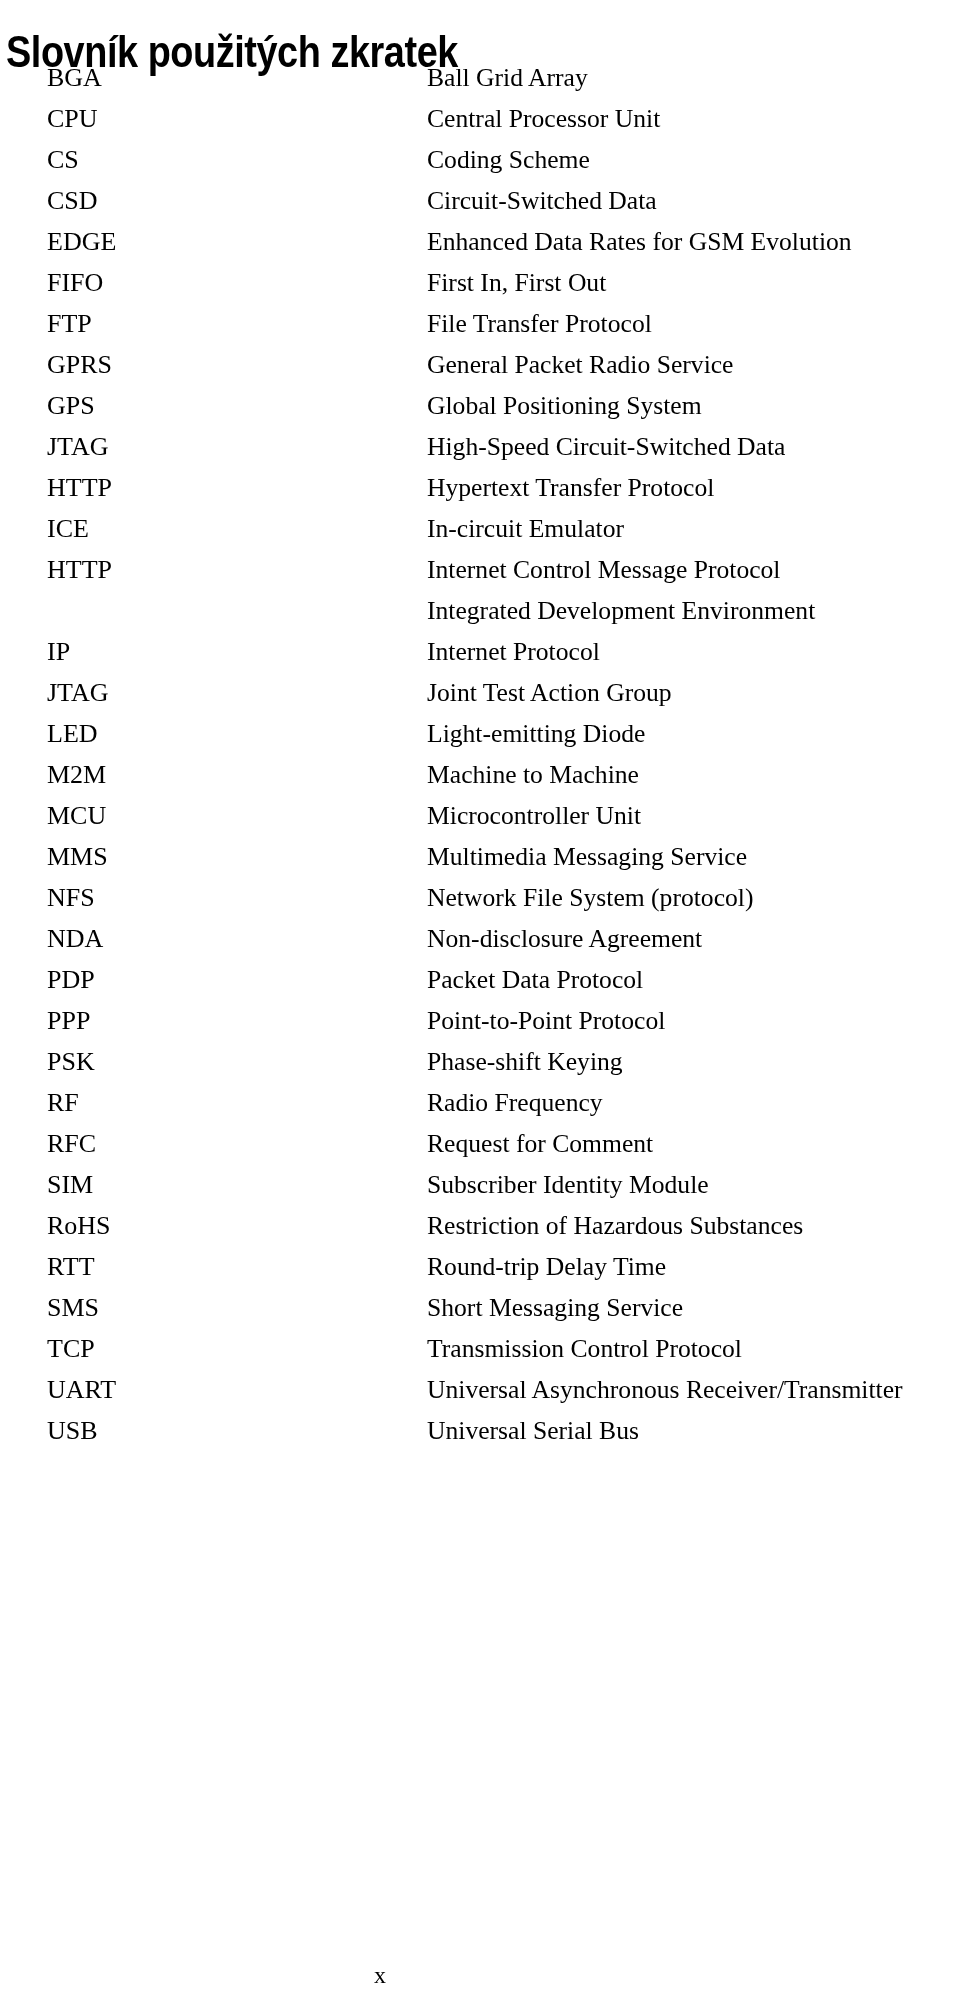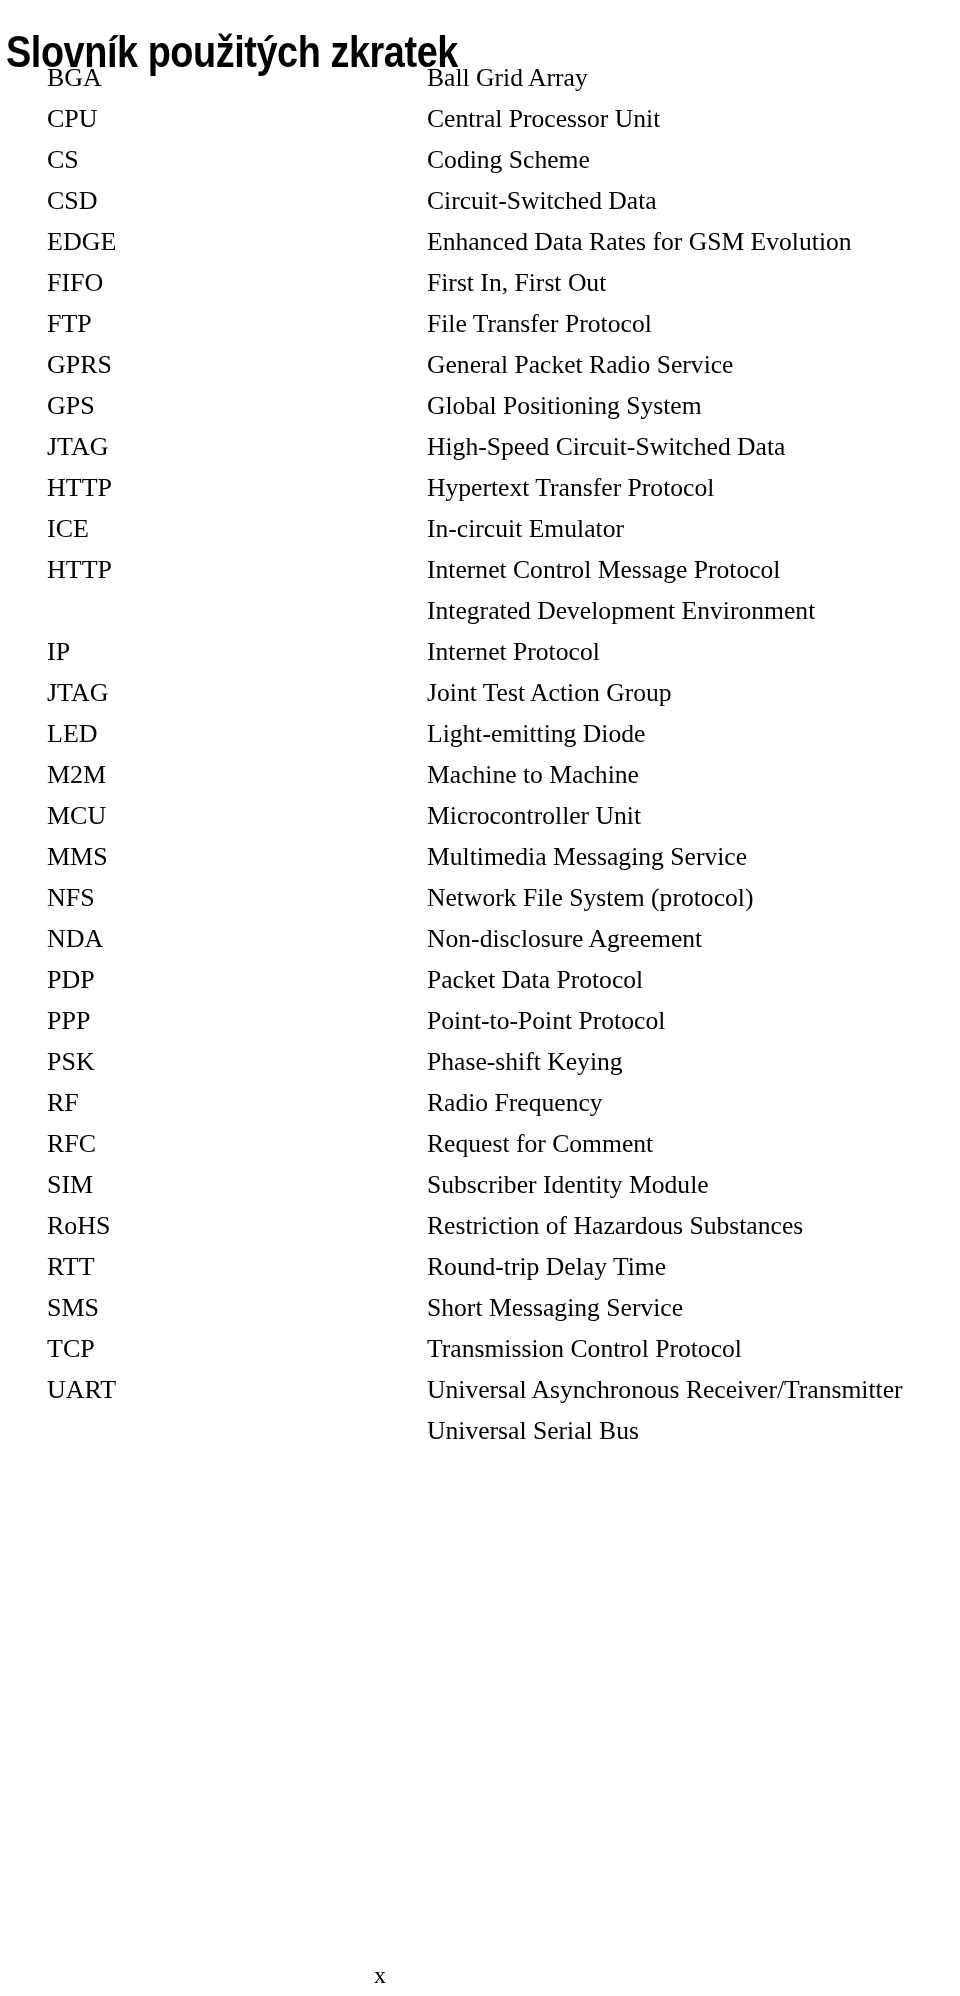--- a/index.html
+++ b/index.html
@@ -210,17 +210,18 @@
     </div>
     <div class="gloss-row">
       <span class="gloss-term">TCP</span>
       <span class="gloss-definition">Transmission Control Protocol</span>
     </div>
     <div class="gloss-row">
       <span class="gloss-term">UART</span>
       <span class="gloss-definition">Universal Asynchronous Receiver/Transmitter</span>
     </div>
     <div class="gloss-row">
+      <span class="gloss-term">USB</span>
       <span class="gloss-definition">Universal Serial Bus</span>
     </div>
   </div>
 
 <div id="page-number">x</div>
 
 </body></html>

